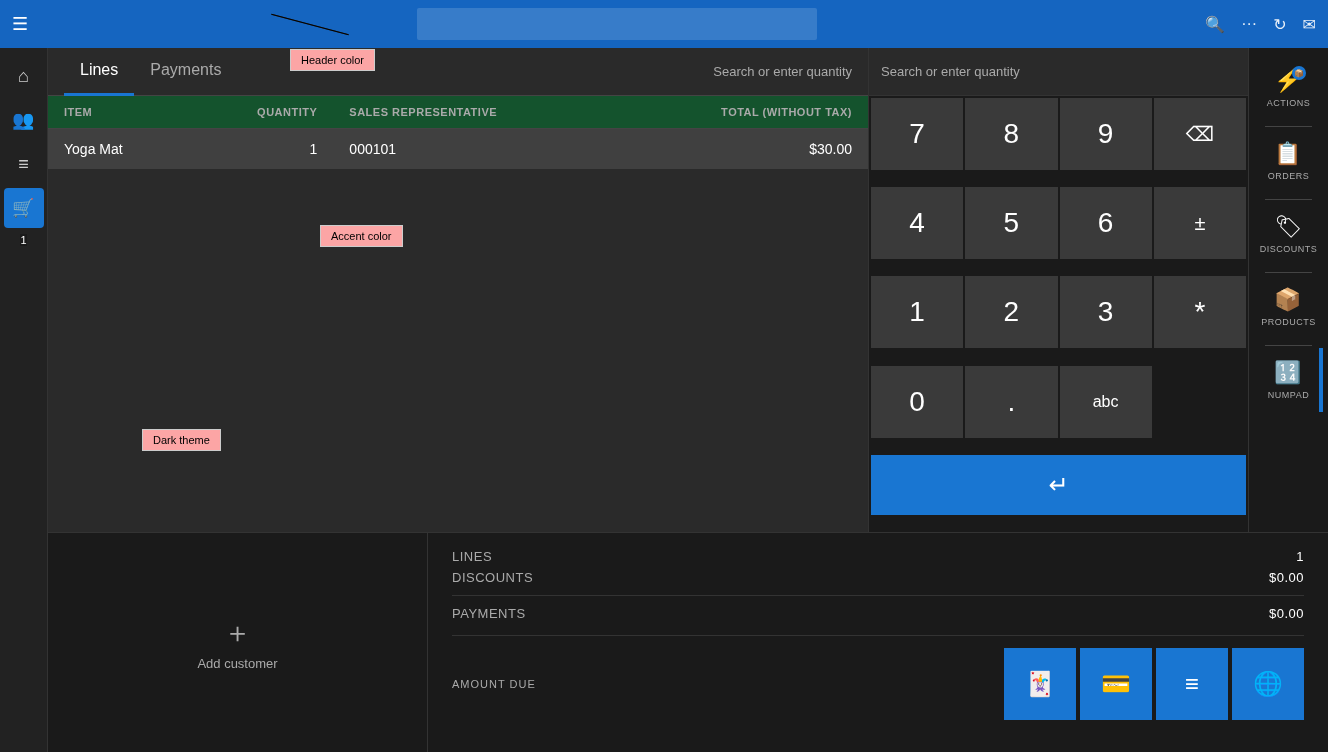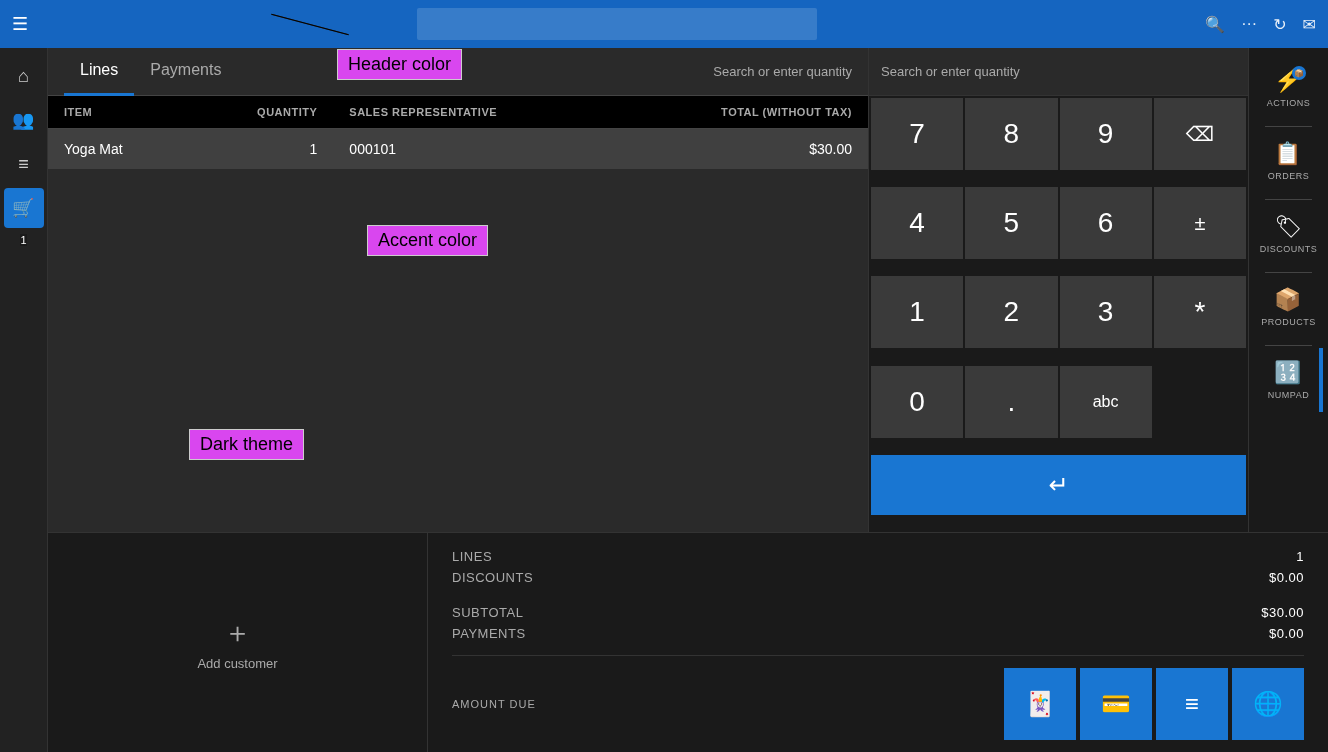--- a/index.html
+++ b/index.html
@@ -88,21 +88,21 @@
       cursor: pointer;
       border-bottom: 3px solid transparent;
     }
     .tab.active { color: #fff; border-bottom: 3px solid #1976d2; }
     .tab-search { margin-left: auto; color: #aaa; font-size: 13px; }
 
     
     .table-area { flex: 1; overflow-y: auto; }
     .table { width: 100%; border-collapse: collapse; }
     .table thead tr th {
-      background: #000000;
+      background: #14532d;
       color: #aaa;
       font-size: 11px;
       font-weight: 600;
       padding: 10px 16px;
       text-align: left;
       border-bottom: 1px solid #444;
       letter-spacing: 0.5px;
     }
     .table tbody tr { cursor: pointer; }
     .table tbody tr.selected { background: #404040; }
@@ -248,29 +248,28 @@
       display: flex;
       align-items: center;
       justify-content: center;
       font-size: 24px;
       color: #fff;
     }
 
     
     .annotation {
       position: absolute;
-      background: #d946ef;
+      background: #fca5a5;
       color: #000;
       padding: 4px 10px;
-      font-size: 18px;
+      font-size: 11px;
       border: 1px solid #ccc;
       white-space: nowrap;
       z-index: 100;
       pointer-events: none;
-      margin-left: 47px;
     }
 
     .outer-wrapper { position: relative; width: 1328px; height: 752px; overflow: hidden; display: flex; flex-direction: column; }
   </style>
 </head>
 <body>
 
 <div class="outer-wrapper">
 
   <div class="top-bar">
@@ -395,24 +394,20 @@
           <div class="summary-row">
             <span>LINES</span>
             <span class="val">1</span>
           </div>
           <div class="summary-row">
             <span>DISCOUNTS</span>
             <span class="val">$0.00</span>
           </div>
           <div class="summary-divider"></div>
           <div class="summary-row">
-            <span>SUBTOTAL</span>
-            <span class="val">$30.00</span>
-          </div>
-          <div class="summary-row">
             <span>PAYMENTS</span>
             <span class="val">$0.00</span>
           </div>
           <div class="amount-due-row">
             <span class="amount-due-label">AMOUNT DUE</span>
             <div class="payment-btns">
               <button class="pay-btn">🃏</button>
               <button class="pay-btn">💳</button>
               <button class="pay-btn">≡</button>
               <button class="pay-btn">🌐</button>

